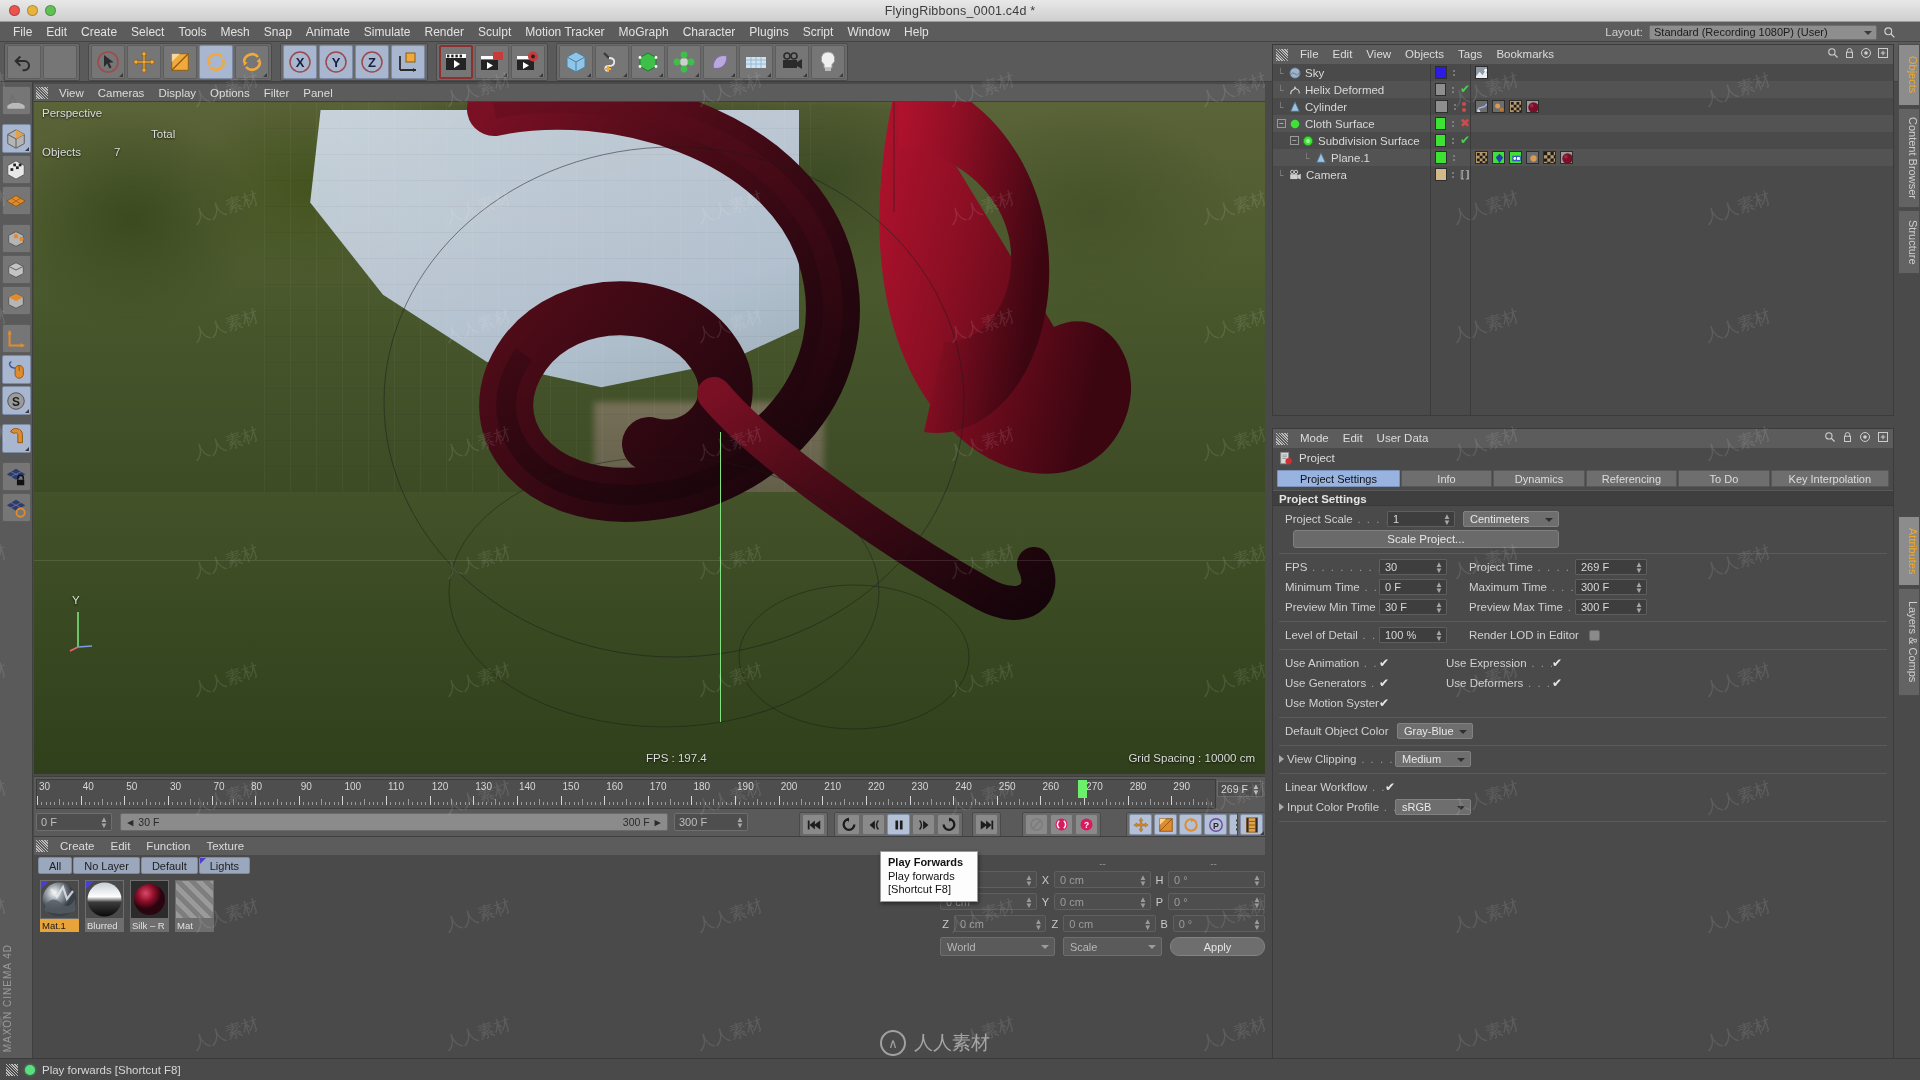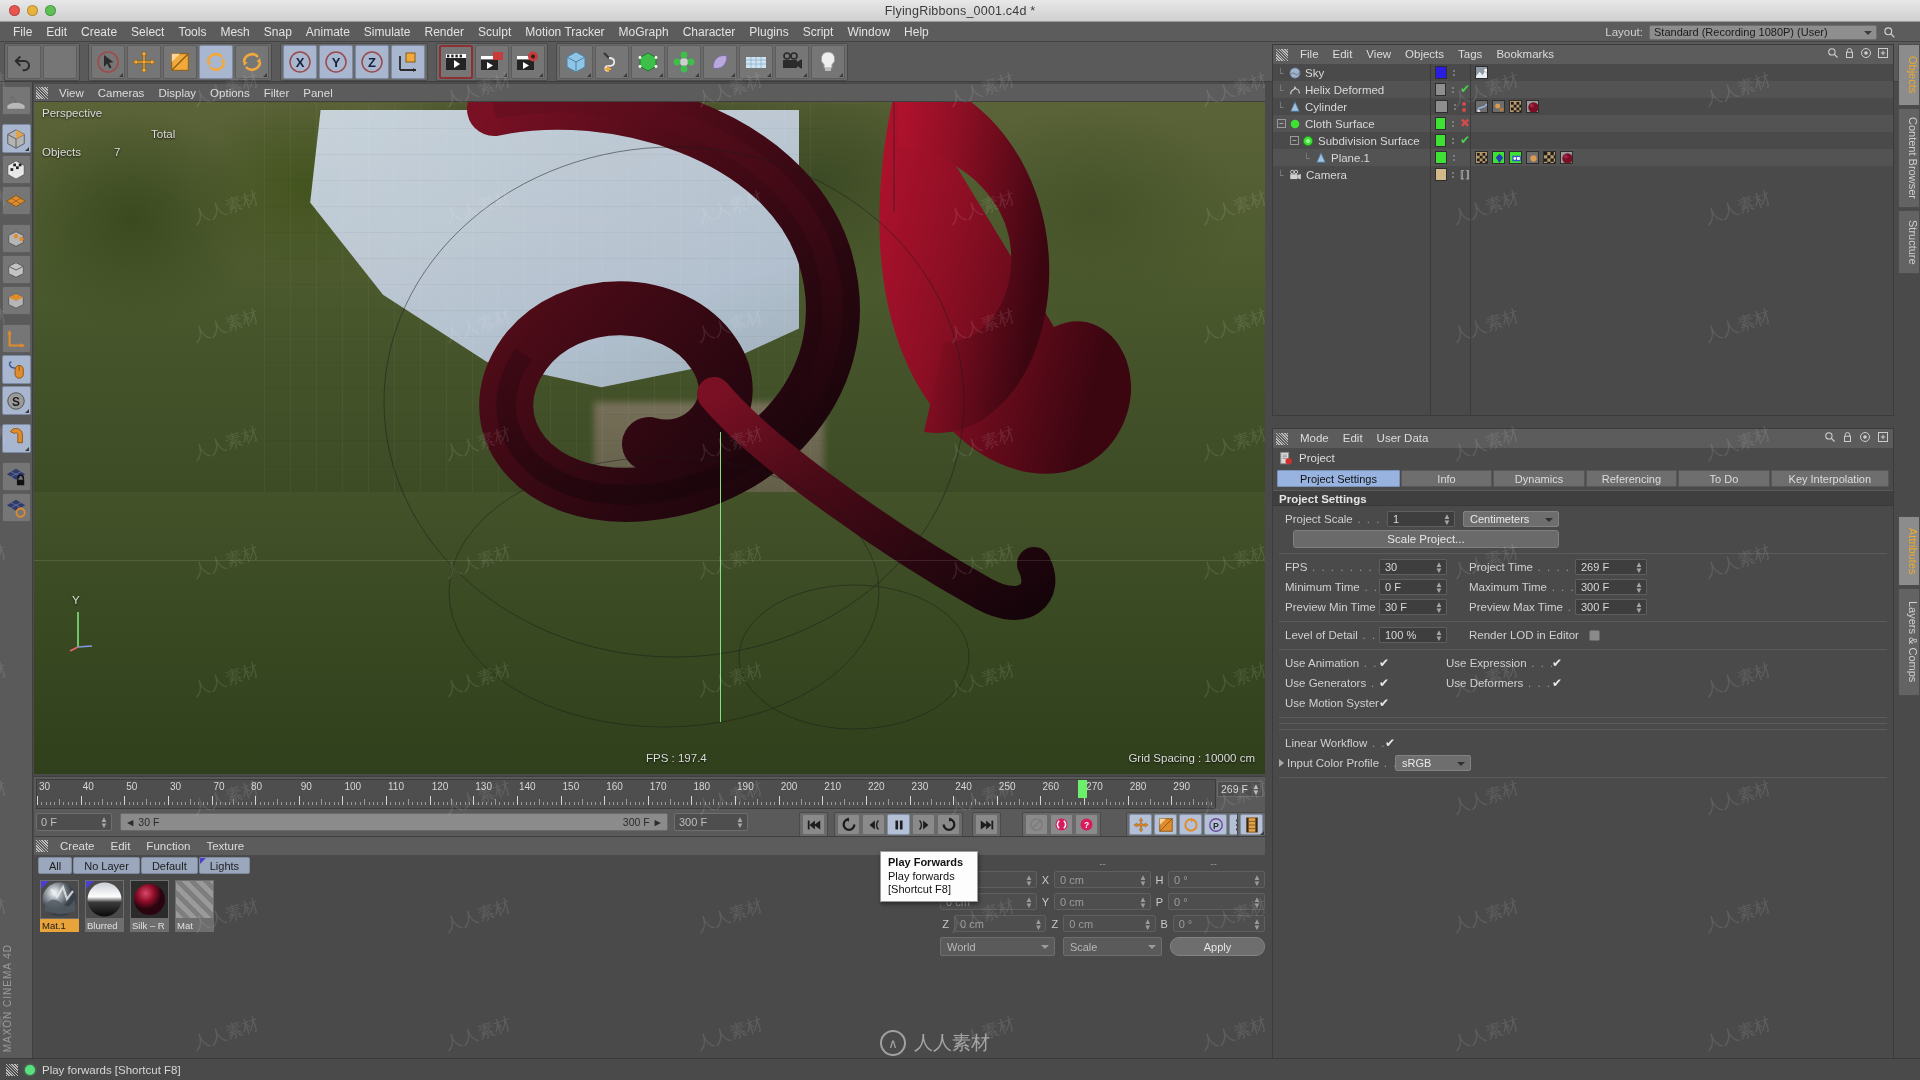--- a/index.html
+++ b/index.html
@@ -1681,23 +1681,38 @@
         <div class="am-lab" style="width:106px;margin-left:56px;"><span>Use Deformers</span><span class="dots"> . . . .</span></div>
         <div class="am-chk">✔</div>
       </div>
       <div class="am-row">
         <div class="am-lab" style="width:100px;padding-left:6px;">Use Motion System</div>
         <div class="am-chk">✔</div>
       </div>
 
       <div class="am-hr" style="margin-left:0;margin-right:0;"></div>
 
+      <div class="am-row">
+        <div class="am-lab" style="width:118px;padding-left:6px;">Default Object Color</div>
+        <div class="am-dd" style="width:76px;">
+            <span>Gray-Blue</span>
+            <span class="car"></span>
+          </div>
+      </div>
 
       <div class="am-hr" style="margin-left:0;margin-right:0;"></div>
 
+      <div class="am-row">
+        <span class="am-tri"></span>
+        <div class="am-lab" style="width:108px;"><span>View Clipping</span><span class="dots"> . . . .</span></div>
+        <div class="am-dd" style="width:76px;">
+            <span>Medium</span>
+            <span class="car"></span>
+          </div>
+      </div>
 
       <div class="am-hr" style="margin-left:0;margin-right:0;"></div>
 
       <div class="am-row">
         <div class="am-lab" style="width:106px;padding-left:6px;"><span>Linear Workflow</span><span class="dots"> . . .</span></div>
         <div class="am-chk">✔</div>
       </div>
       <div class="am-row">
         <span class="am-tri"></span>
         <div class="am-lab" style="width:108px;"><span>Input Color Profile</span><span class="dots"> . .</span></div>

